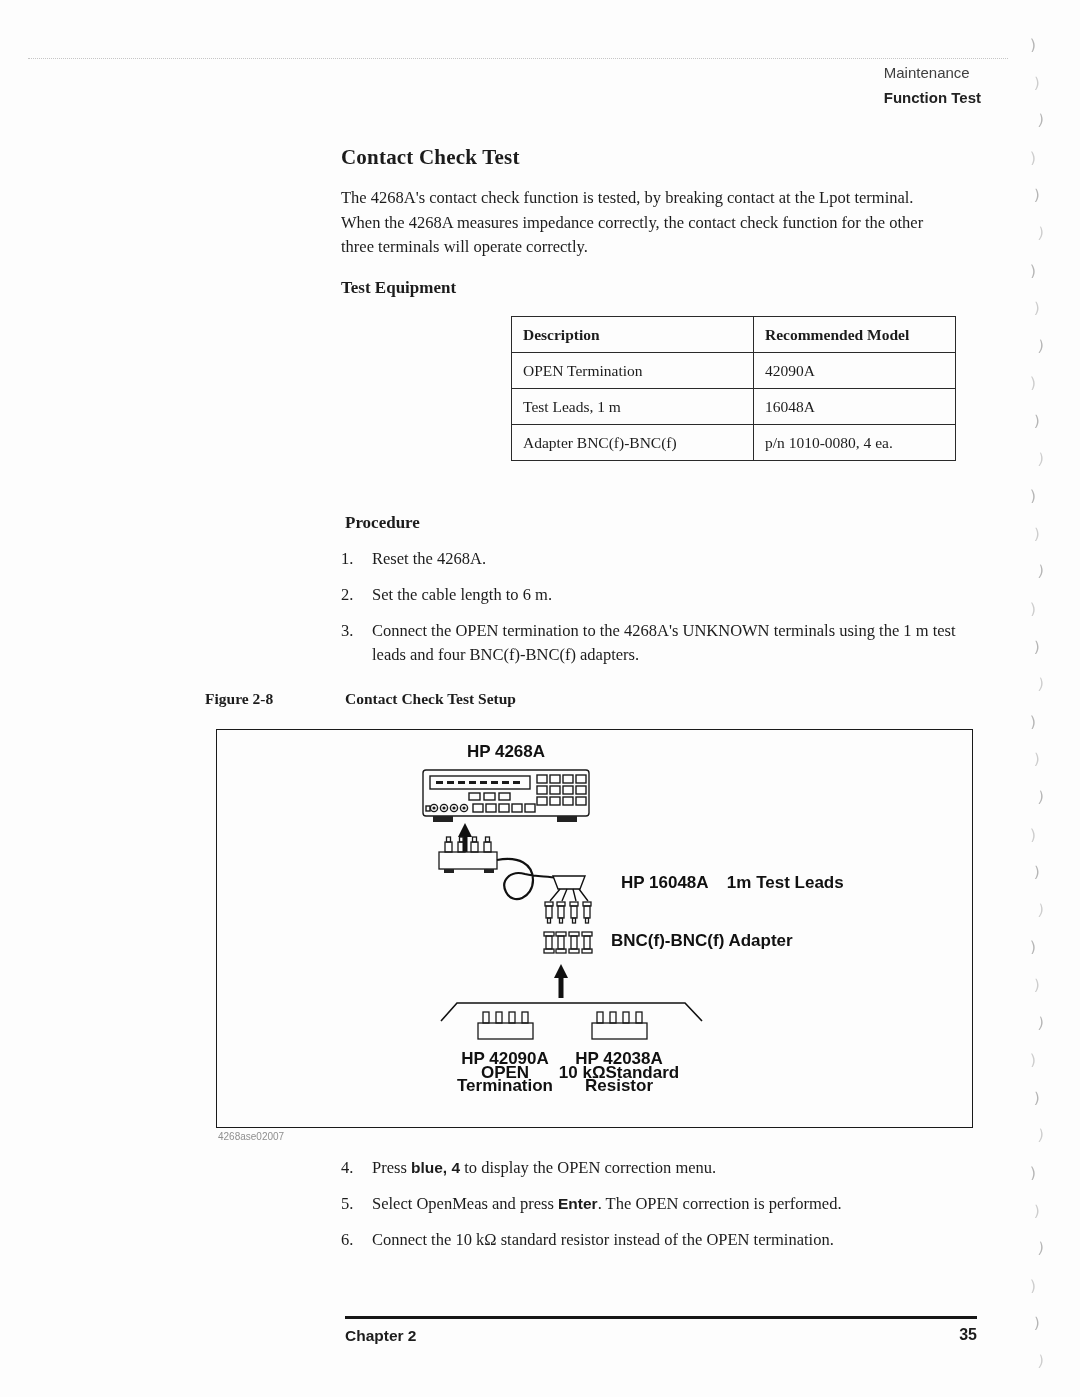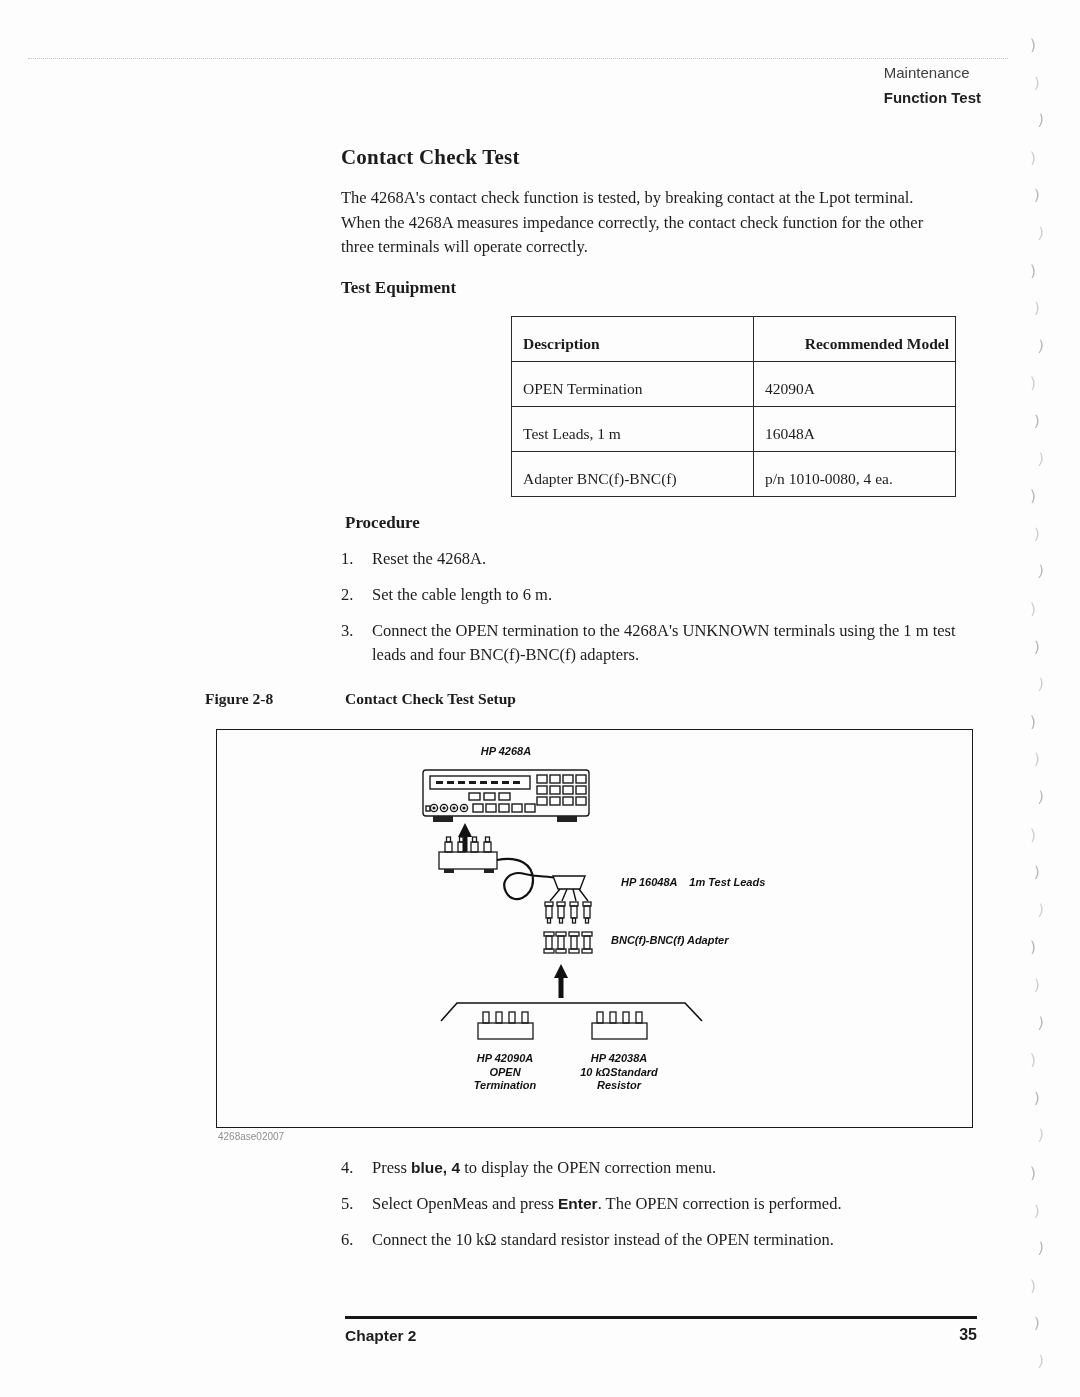--- a/index.html
+++ b/index.html
@@ -38,28 +38,28 @@
   .te-head{left:341px;top:278px;}
   .proc-head{left:345px;top:513px;}
 
   
   .eq-table{left:511px;top:316px;}
   table{border-collapse:collapse;table-layout:fixed;}
   th,td{
     border:1.4px solid #2a2a2a;
     font-size:15.5px;
     text-align:left;
-    padding:16px 6px 7px 11px;
+    padding:7px 6px 7px 11px;
     height:21px;
     vertical-align:middle;
     font-weight:400;
   }
   th{font-weight:700;}
   .col-desc{width:224px;}
-  .col-model{width:184px;text-align:right;}
+  .col-model{width:184px;}
 
   
   .steps{width:640px;}
   .step{display:flex;margin-bottom:12px;}
   .step-num{width:31px;flex:0 0 31px;font-size:16.5px;line-height:24px;}
   .step-text{width:596px;font-size:16.5px;line-height:24px;}
   .key{font-weight:700;font-family:"Liberation Sans","DejaVu Sans",sans-serif;font-size:15.5px;}
   .steps-before{left:341px;top:547px;}
   .steps-after{left:341px;top:1156px;}
 
@@ -69,21 +69,21 @@
 
   
   .figure-box{
     left:216px;top:729px;width:755px;height:397px;
     border:1.6px solid #1a1a1a;background:#fdfdfd;
   }
   .figure-box svg{position:absolute;left:0;top:0;}
   .flabel{
     position:absolute;
     font-family:"Liberation Sans","DejaVu Sans",sans-serif;
-    font-weight:700;font-size:11px;color:#111;line-height:13.5px;font-style:italic;
+    font-weight:700;font-size:17px;color:#111;line-height:13.5px;
   }
   .flabel.center{text-align:center;}
   .pre{white-space:pre;}
 
   .watermark{left:218px;top:1131px;font-size:10px;color:#8f8f8f;font-family:"Liberation Sans","DejaVu Sans",sans-serif;}
 
   
   .footer-rule{left:345px;top:1316px;width:632px;height:3px;background:#171717;}
   .footer-left{left:345px;top:1327px;font-size:15.5px;font-weight:700;}
   .footer-right{left:896px;top:1326px;width:81px;text-align:right;font-size:16px;font-weight:700;}

